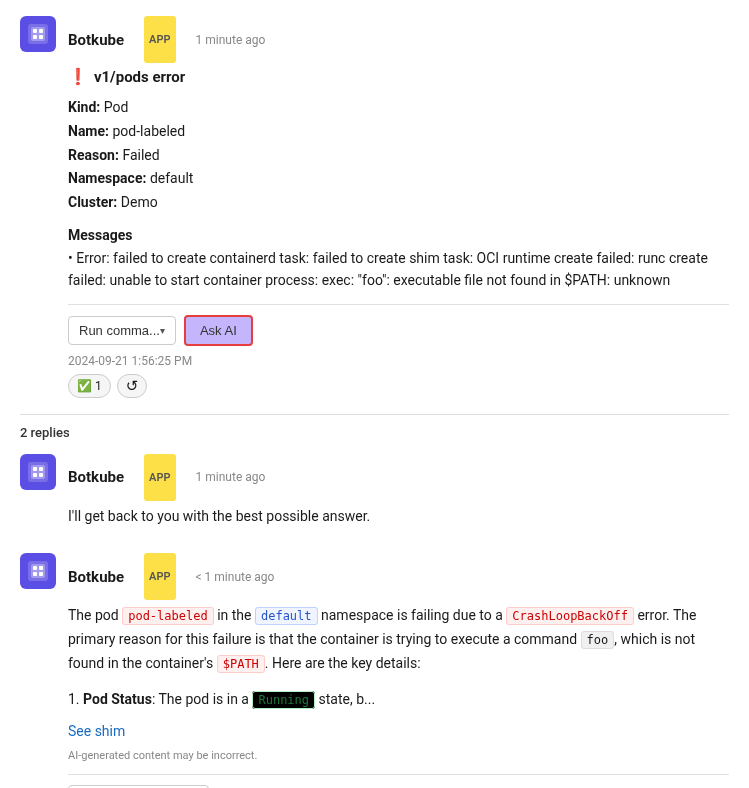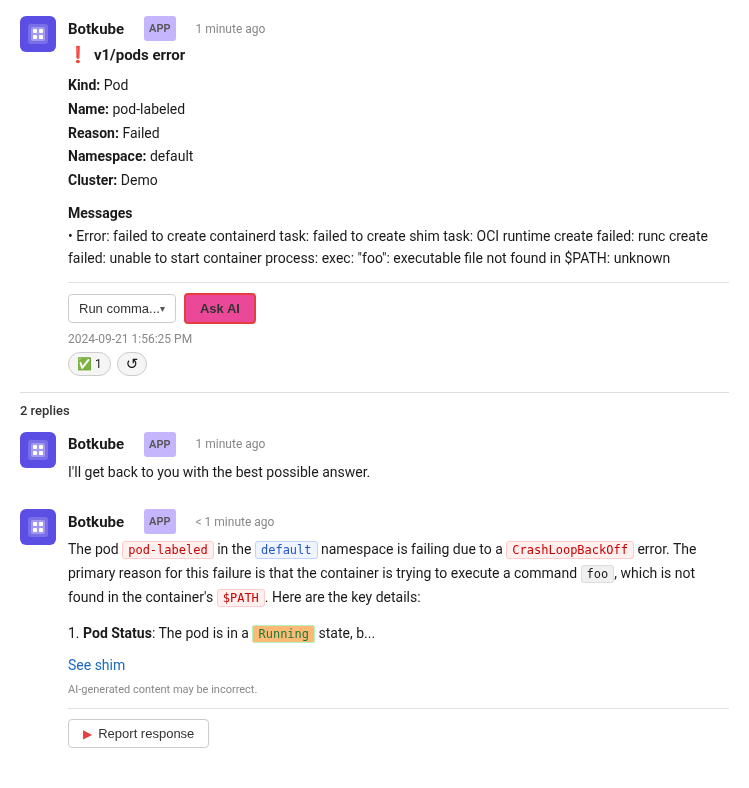--- a/index.html
+++ b/index.html
@@ -41,25 +41,25 @@
       display: flex;
       align-items: center;
       gap: 20px;
       margin-bottom: 4px;
     }
     .sender-name {
       font-weight: 700;
       font-size: 15px;
     }
     .app-badge {
-      background: #c4b5fd;
+      background: #fde047;
       color: #555;
       font-size: 11px;
       font-weight: 600;
-      padding: 6px 5px;
+      padding: 17px 5px;
       border-radius: 3px;
     }
     .timestamp {
       color: #888;
       font-size: 12px;
     }
     .error-title {
       display: flex;
       align-items: center;
       gap: 6px;
@@ -105,23 +105,23 @@
       border-radius: 4px;
       background: #fff;
       font-size: 13px;
       cursor: pointer;
       color: #333;
     }
     .ask-ai-btn {
       padding: 6px 14px;
       border: 2px solid #e53e3e;
       border-radius: 4px;
-      background: #ec4899;
+      background: #c4b5fd;
       font-size: 13px;
-      font-weight: 700;
+      font-weight: 400;
       cursor: pointer;
       color: #333;
     }
     .msg-timestamp {
       color: #888;
       font-size: 12px;
       margin-bottom: 6px;
     }
     .reactions {
       display: flex;
@@ -170,21 +170,21 @@
       background: #fff0f0;
       border-color: #ffcccc;
       color: #c00;
     }
     .inline-code.blue {
       background: #f0f4ff;
       border-color: #c0d0ff;
       color: #2255cc;
     }
     .inline-code.green {
-      background: #fdba74;
+      background: #000000;
       border-color: #b2f2c2;
       color: #1a7a3a;
     }
     .see-more-link {
       color: #1a6bbf;
       cursor: pointer;
       text-decoration: none;
       font-size: 14px;
     }
     .ai-disclaimer {

